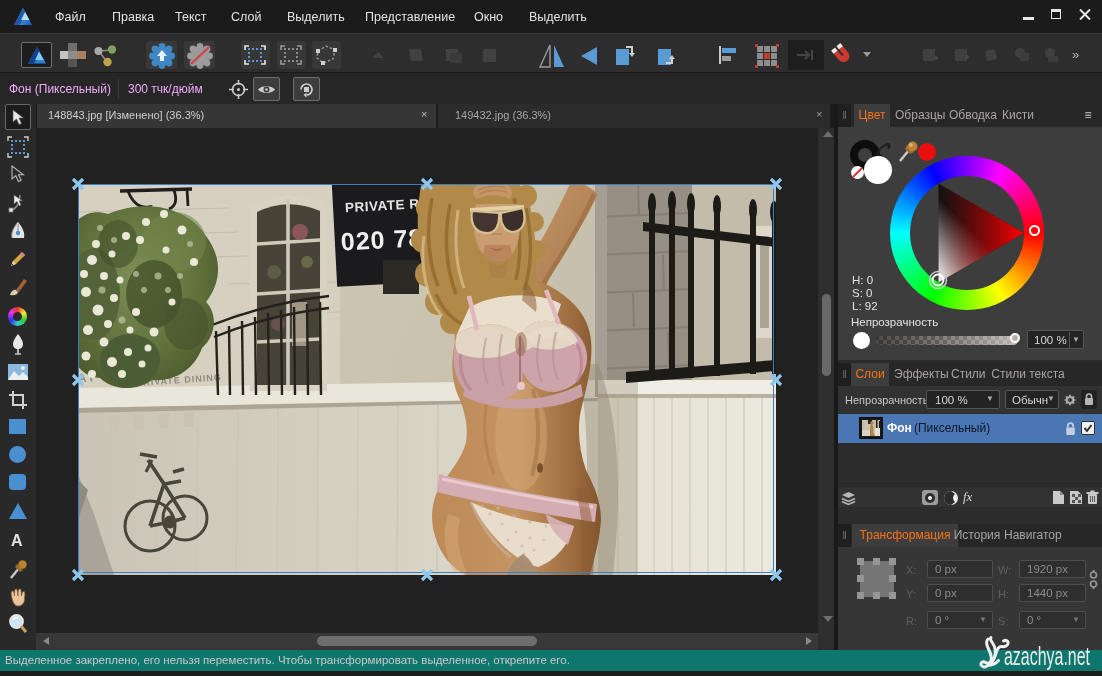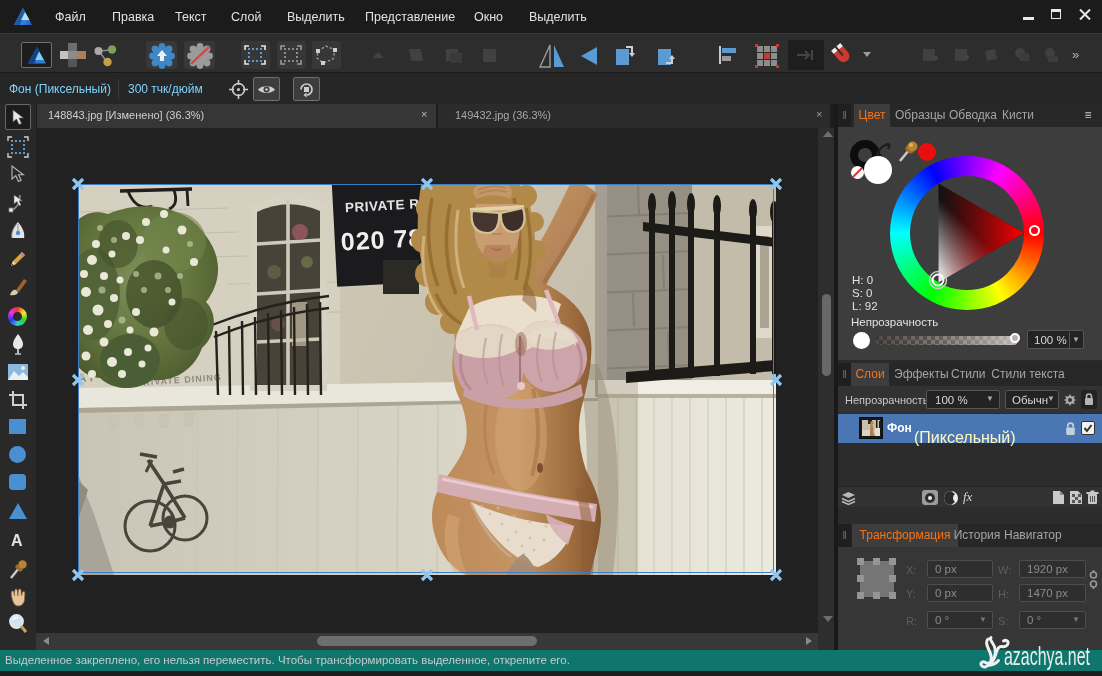--- a/index.html
+++ b/index.html
@@ -6,21 +6,21 @@
 html,body{width:1102px;height:676px;overflow:hidden;background:#1c1c1c;font-family:"Liberation Sans",sans-serif;-webkit-font-smoothing:antialiased}
 .abs{position:absolute}
 #root{position:relative;width:1102px;height:676px;background:#1c1c1c}
 
 #titlebar{position:absolute;left:0;top:0;width:1102px;height:33px;background:#1b1b1b}
 #titlebar .menu{position:absolute;top:10px;font-size:12.5px;color:#e2e2e2}
 
 #toolbar{position:absolute;left:0;top:33px;width:1102px;height:39px;background:#2d2d2d;border-top:1px solid #3a3a3a}
 
 #ctxbar{position:absolute;left:0;top:72px;width:1102px;height:32px;background:#262626;border-top:1px solid #1a1a1a}
-#ctxbar .t{position:absolute;top:9px;font-size:12px;color:#7dd3fc}
+#ctxbar .t{position:absolute;top:9px;font-size:12px;color:#f0abfc}
 
 #tabbar{position:absolute;left:36px;top:104px;width:794px;height:24px;background:#1d1d1d}
 .tab{position:absolute;top:0;height:24px;font-size:11px;color:#bcbcbc}
 
 #rail{position:absolute;left:0;top:104px;width:36px;height:546px;background:#292929}
 
 #canvas{position:absolute;left:36px;top:128px;width:800px;height:522px;background:#212121}
 
 #rpanel{position:absolute;left:838px;top:104px;width:264px;height:572px;background:#2a2a2a}
 
@@ -892,21 +892,21 @@
               <rect x="6" y="0" width="4" height="4" fill="#26262a"></rect>
               <path d="M9 3 C11 5 12 8 11 12 L13 16 L8 16 C8 11 8 6 9 3 Z" fill="#b0804f"></path>
               <circle cx="10" cy="3" r="1.8" fill="#b18a4a"></circle>
               <rect x="13" y="8" width="5" height="8" fill="#e4e0d2"></rect>
               <rect x="0" y="10" width="8" height="6" fill="#d8d3c5"></rect>
               <rect x="14" y="0" width="1.5" height="8" fill="#1d1b17"></rect>
               <rect x="17" y="1" width="1" height="7" fill="#1d1b17"></rect>
             </svg>
         </div>
         <span class="abs" style="left:49px;top:7px;font-size:12px;color:#fff;font-weight:bold">Фон</span>
-        <span class="abs" style="left:76px;top:15px;font-size:16px;color:#fef9c3">(Пиксельный)</span>
+        <span class="abs" style="left:76px;top:7px;font-size:12px;color:#0f172a">(Пиксельный)</span>
         <svg class="abs" style="left:227px;top:8px" width="11" height="14" viewBox="0 0 10 13">
             <rect x="1" y="5" width="8" height="7" rx="1" fill="#c3cede"></rect>
             <path d="M2.5 5 V3.5 A2.5 2.5 0 0 1 7.5 3.5 V5" stroke="#c3cede" stroke-width="1.6" fill="none"></path>
           </svg>
         <div class="abs" style="left:243px;top:7px;width:14px;height:14px;background:#f2f2f2;border-radius:2px;border:1px solid #333">
           <svg class="abs" style="left:1px;top:1px" width="10" height="10" viewBox="0 0 10 10">
               <path d="M1.5 5 L4 8 L8.5 2" stroke="#333" stroke-width="2" fill="none"></path>
             </svg>
         </div>
       </div>
@@ -974,21 +974,21 @@
       <div class="ibox dis" style="left:89px;top:13px;width:66px;height:18px;background:#2e2e2e;border-color:#4d4d4d">
           <span style="position:absolute;left:7px;top:2px">0 px</span>
         </div>
       <div class="ibox dis" style="left:181px;top:13px;width:67px;height:18px;background:#2e2e2e;border-color:#4d4d4d">
           <span style="position:absolute;left:7px;top:2px">1920 px</span>
         </div>
       <div class="ibox dis" style="left:89px;top:37px;width:66px;height:18px;background:#2e2e2e;border-color:#4d4d4d">
           <span style="position:absolute;left:7px;top:2px">0 px</span>
         </div>
       <div class="ibox dis" style="left:181px;top:37px;width:67px;height:18px;background:#2e2e2e;border-color:#4d4d4d">
-          <span style="position:absolute;left:7px;top:2px">1470 px</span>
+          <span style="position:absolute;left:7px;top:2px">1440 px</span>
         </div>
       <div class="ibox dis" style="left:89px;top:64px;width:66px;height:18px;background:#2e2e2e;border-color:#4d4d4d">
           <span style="position:absolute;left:7px;top:2px">0 °</span>
           <span style="position:absolute;right:5px;top:3px;font-size:8px;color:#777">▼</span>
         </div>
       <div class="ibox dis" style="left:181px;top:64px;width:67px;height:18px;background:#2e2e2e;border-color:#4d4d4d">
           <span style="position:absolute;left:7px;top:2px">0 °</span>
           <span style="position:absolute;right:5px;top:3px;font-size:8px;color:#777">▼</span>
         </div>
       <svg class="abs" style="left:251px;top:22px" width="9" height="26" viewBox="0 0 9 26">

